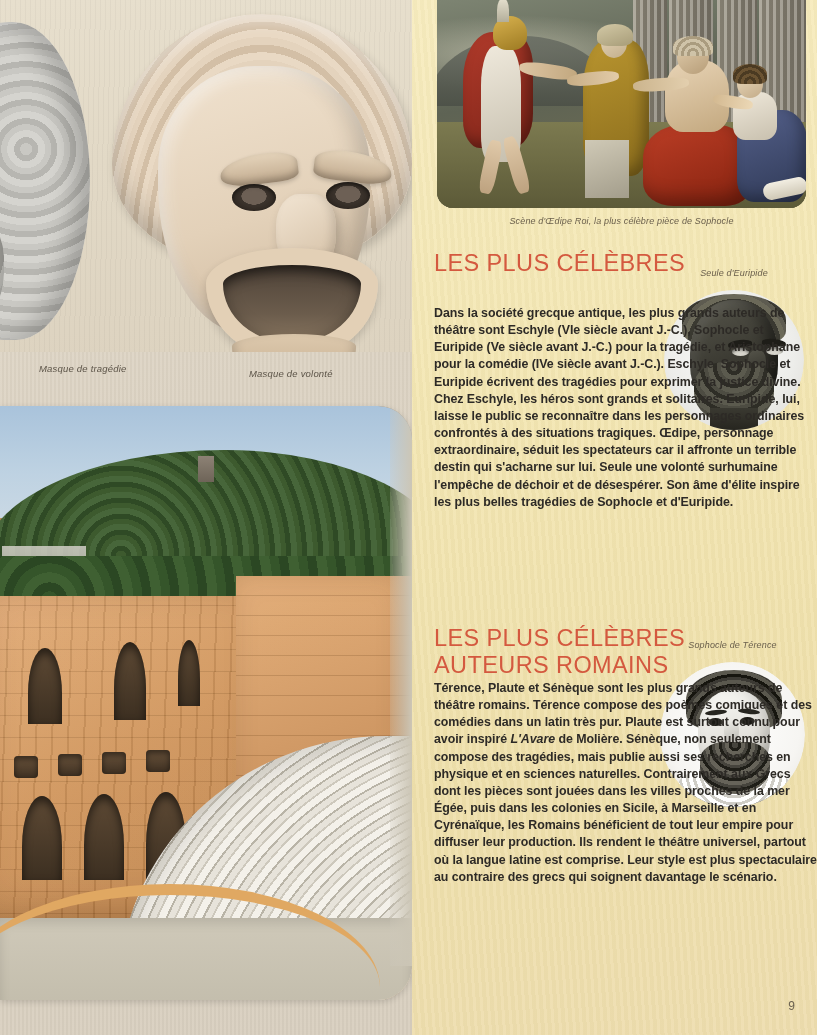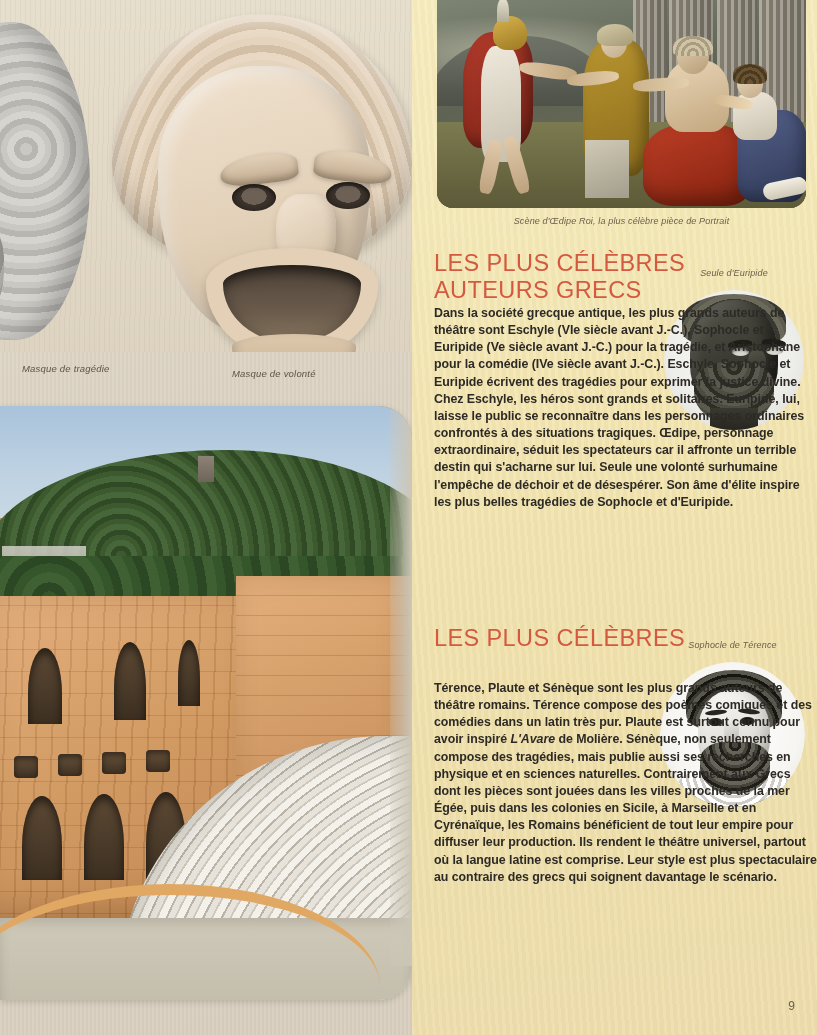--- a/index.html
+++ b/index.html
@@ -117,20 +117,21 @@
     position:absolute; left:74px; top:268px; width:124px; height:62px;
     border-radius:50% 50% 48% 48% / 20% 20% 80% 80%;
     background:linear-gradient(180deg,#ddc9ad,#c0a88b);
     box-shadow: inset 0 -6px 12px rgba(0,0,0,.22);
   }
 
   .mask-caption {
     position:absolute;
     font-size:9.5px; color:#5c5448; font-style:italic;
     letter-spacing:.2px;
+    margin-left:17px;
   }
   .cap-tragedie { left:22px; top:363px; }
   .cap-comedie  { left:232px; top:368px; }
 
   
   .theatre-photo {
     position:absolute; left:0; top:406px; width:412px; height:594px;
     border-radius:0 34px 34px 0;
     overflow:hidden;
     box-shadow:0 2px 6px rgba(0,0,0,.15);
@@ -513,25 +514,24 @@
       <div class="fig f-old-hair"></div>
 
       <div class="fig f-girl-dress"></div>
       <div class="fig f-girl-bodice"></div>
       <div class="fig f-girl-arm"></div>
       <div class="fig f-girl-head"></div>
       <div class="fig f-girl-hair"></div>
       <div class="fig f-scroll"></div>
     </div>
 
-    <div class="img-caption cap-painting">Scène d'Œdipe Roi, la plus célèbre pièce de Portrait</div>
+    <div class="img-caption cap-painting">Scène d'Œdipe Roi, la plus célèbre pièce de Sophocle</div>
 
     <div class="section-head head-grecs">
       <span style="display: block;">LES PLUS CÉLÈBRES</span>
-      <span style="display: block;">AUTEURS GRECS</span>
     </div>
 
     <div class="portrait portrait-euripide">
       <div class="pe-bg"></div>
       <div class="pe-hair"></div>
       <div class="pe-head">
         <div class="pe-brow pe-brow-l"></div>
         <div class="pe-brow pe-brow-r"></div>
         <div class="pe-eye pe-eye-l"></div>
         <div class="pe-eye pe-eye-r"></div>
@@ -540,20 +540,21 @@
       <div class="pe-beard"></div>
       <div class="pe-neck"></div>
     </div>
 
     <div class="img-caption" style="left:252px; top:268px; width:140px;">Seule d'Euripide</div>
 
     <div class="body-copy copy-grecs">Dans la société grecque antique, les plus grands auteurs de théâtre sont Eschyle (VIe siècle avant J.-C.), Sophocle et Euripide (Ve siècle avant J.-C.) pour la tragédie, et Aristophane pour la comédie (IVe siècle avant J.-C.). Eschyle, Sophocle et Euripide écrivent des tragédies pour exprimer la justice divine. Chez Eschyle, les héros sont grands et solitaires. Euripide, lui, laisse le public se reconnaître dans les personnages ordinaires confrontés à des situations tragiques. Œdipe, personnage extraordinaire, séduit les spectateurs car il affronte un terrible destin qui s'acharne sur lui. Seule une volonté surhumaine l'empêche de déchoir et de désespérer. Son âme d'élite inspire les plus belles tragédies de Sophocle et d'Euripide.</div>
 
     <div class="section-head head-romains">
       <span style="display: block;">LES PLUS CÉLÈBRES</span>
+      <span style="display: block;">AUTEURS ROMAINS</span>
     </div>
 
     <div class="portrait portrait-terence">
       <div class="ptr-bg"></div>
       <div class="ptr-shoulder"></div>
       <div class="ptr-collar"></div>
       <div class="ptr-hair"></div>
       <div class="ptr-face"></div>
       <div class="ptr-brow ptr-brow-l"></div>
       <div class="ptr-brow ptr-brow-r"></div>

